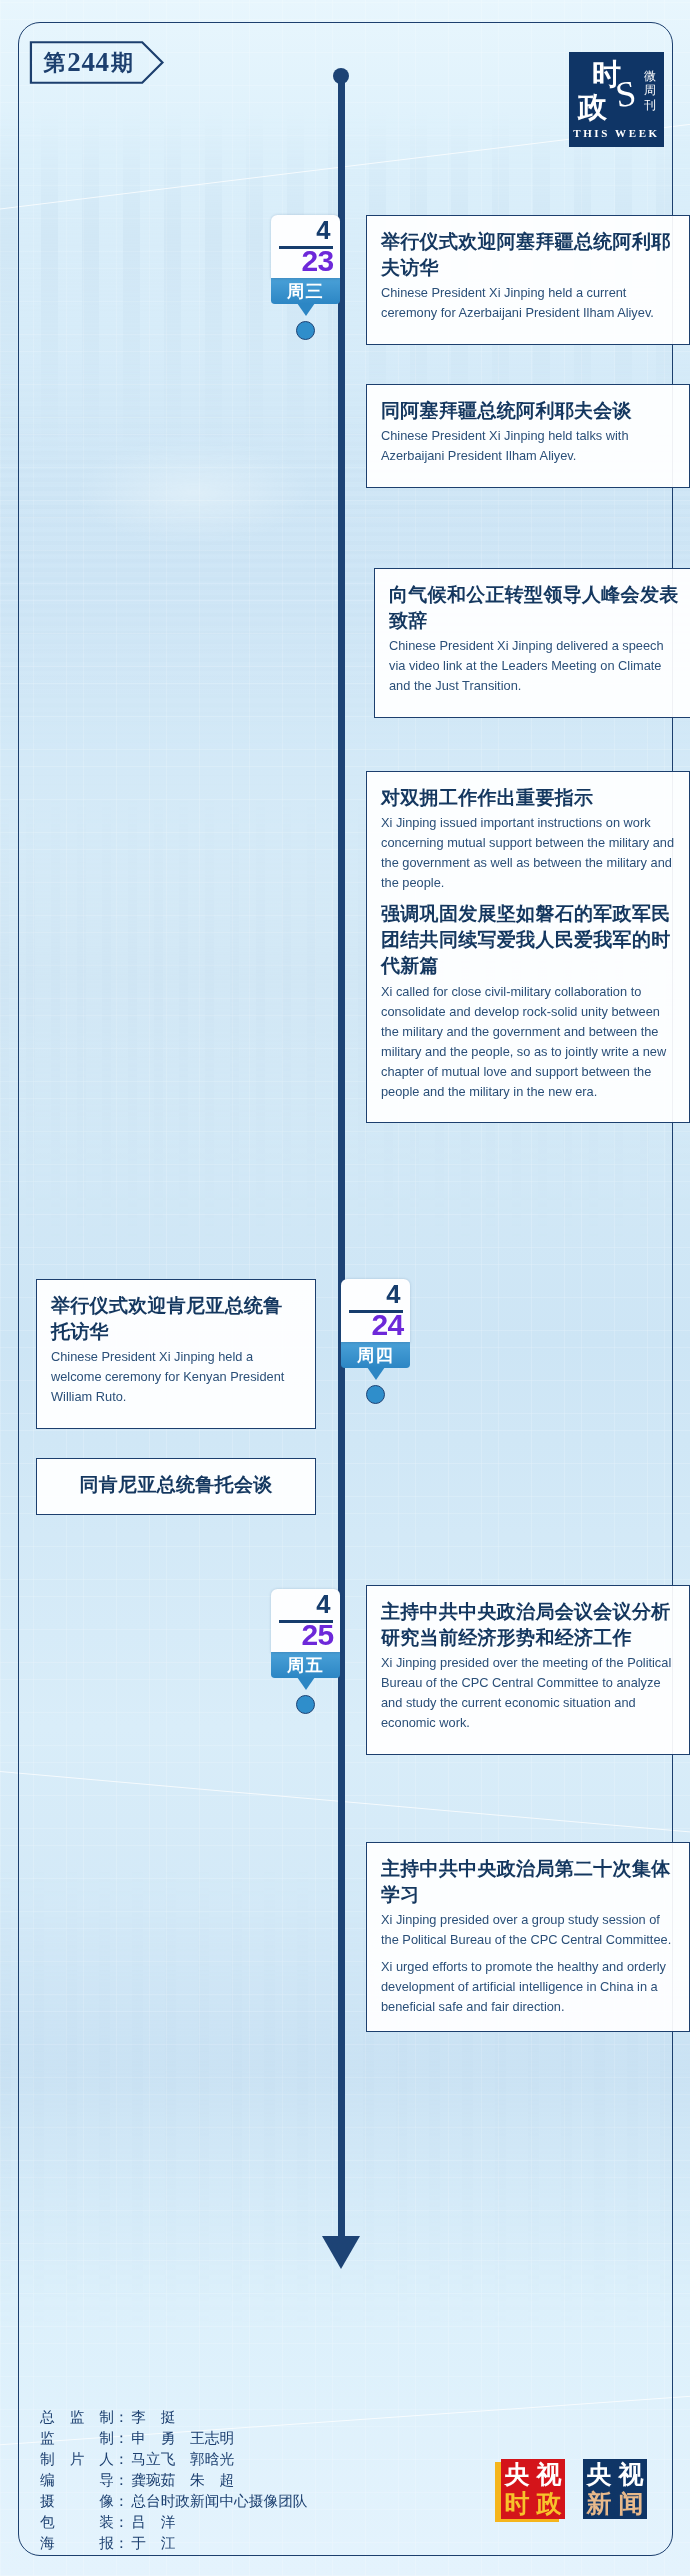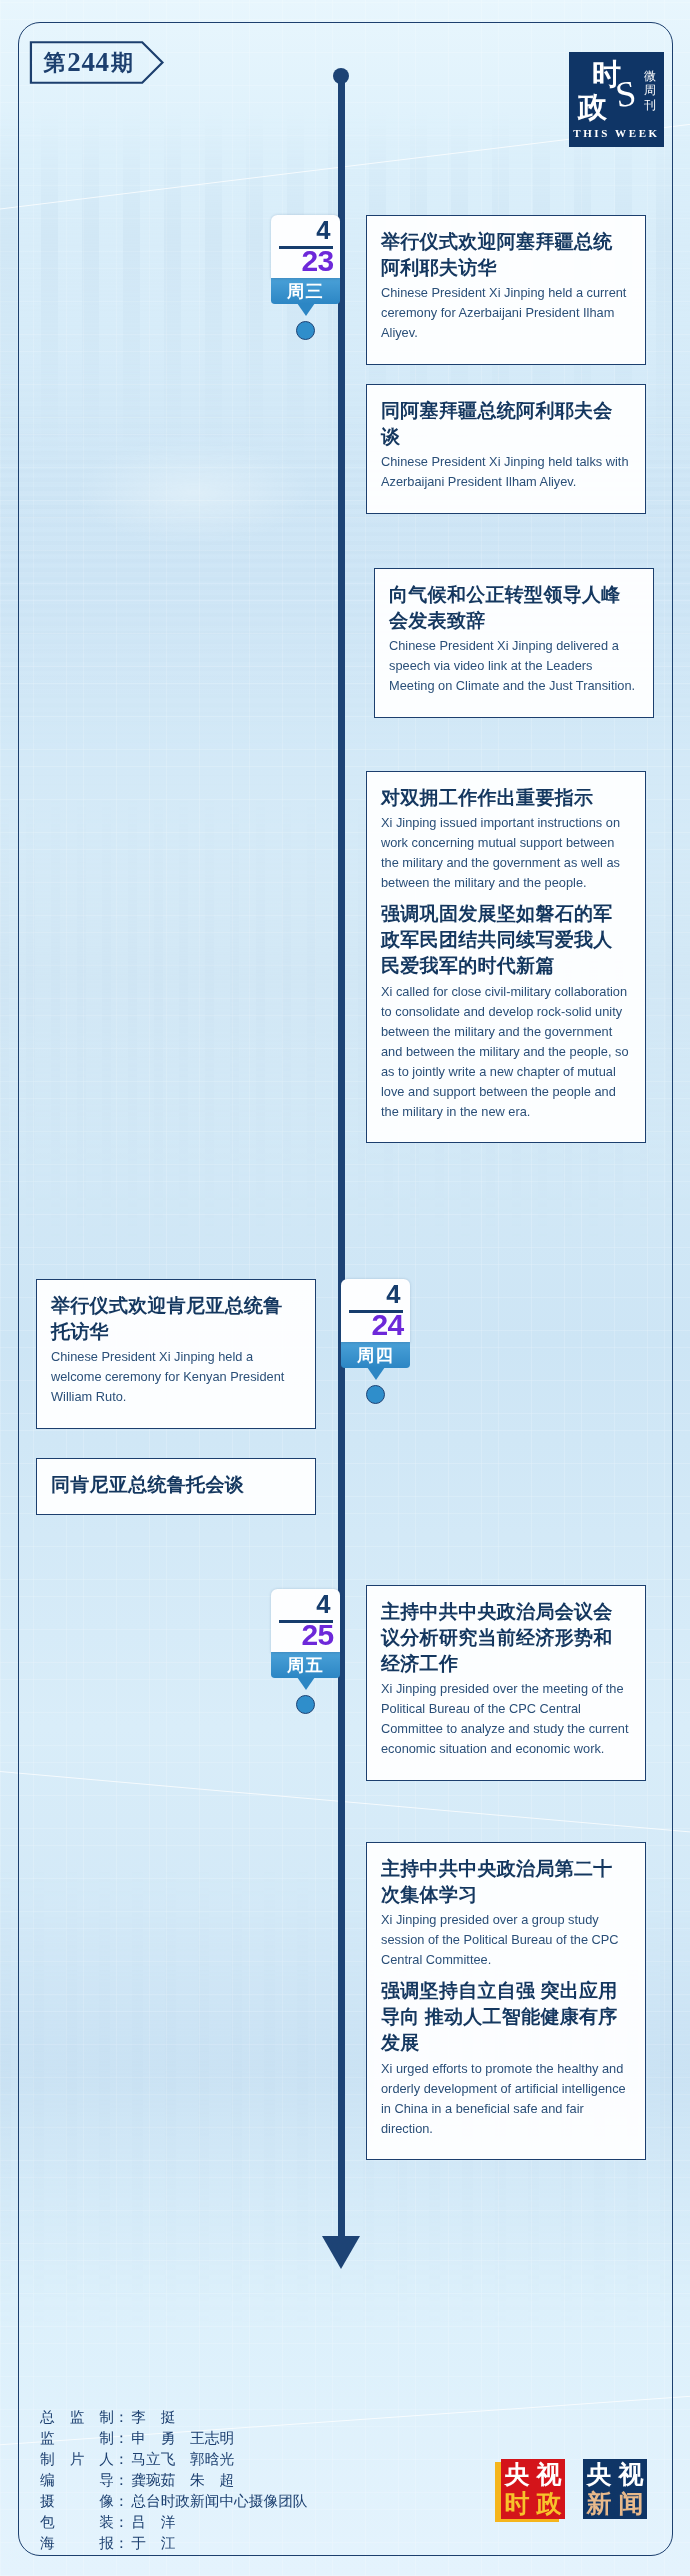--- a/index.html
+++ b/index.html
@@ -257,21 +257,21 @@
   .date-marker.left-side  { left: 341px; }
 
   
   .card {
     position: absolute;
     background: rgba(255,255,255,.93);
     border: 1.3px solid #1c3f6e;
     padding: 12.8px 14px 14px 14px;
     z-index: 5;
   }
-  .card.right { left: 366px; width: 280px; }
+  .card.right { left: 366px; width: 324px; }
   .card.left  { left: 36px;  width: 280px; }
 
   .card h3 {
     font-family: "Liberation Serif", "DejaVu Serif", serif;
     font-weight: 700;
     font-size: 19px;
     line-height: 26px;
     color: #14375f;
     letter-spacing: 0.3px;
     margin-bottom: 2.6px;
@@ -444,33 +444,32 @@
   <p>Xi Jinping issued important instructions on work concerning mutual support between the military and the government as well as between the military and the people.</p>
   <h3>强调巩固发展坚如磐石的军政军民团结共同续写爱我人民爱我军的时代新篇</h3>
   <p>Xi called for close civil-military collaboration to consolidate and develop rock-solid unity between the military and the government and between the military and the people, so as to jointly write a new chapter of mutual love and support between the people and the military in the new era.</p>
 </div>
 
 <div class="card left" style="top:1279px;">
   <h3>举行仪式欢迎肯尼亚总统鲁托访华</h3>
   <p>Chinese President Xi Jinping held a welcome ceremony for Kenyan President William Ruto.</p>
 </div>
 
-<div class="card left" style="top:1458px;">
+<div class="card left" style="top:1458px;text-align:center;">
   <h3>同肯尼亚总统鲁托会谈</h3>
 </div>
 
 <div class="card right" style="top:1585px;">
   <h3>主持中共中央政治局会议会议分析研究当前经济形势和经济工作</h3>
   <p>Xi Jinping presided over the meeting of the Political Bureau of the CPC Central Committee to analyze and study the current economic situation and economic work.</p>
 </div>
 
 <div class="card right" style="top:1842px;">
   <h3>主持中共中央政治局第二十次集体学习</h3>
   <p>Xi Jinping presided over a group study session of the Political Bureau of the CPC Central Committee.</p>
-  <h3>强调坚持自立自强 突出应用导向 推动人工智能健康有序发展</h3>
   <p>Xi urged efforts to promote the healthy and orderly development of artificial intelligence in China in a beneficial safe and fair direction.</p>
 </div>
 
 <div id="credits">
   <div class="row">
     <span class="role">总监制</span><span class="colon">：</span><span>李　挺</span>
   </div>
   <div class="row">
     <span class="role">监制</span><span class="colon">：</span><span>申　勇　王志明</span>
   </div>

